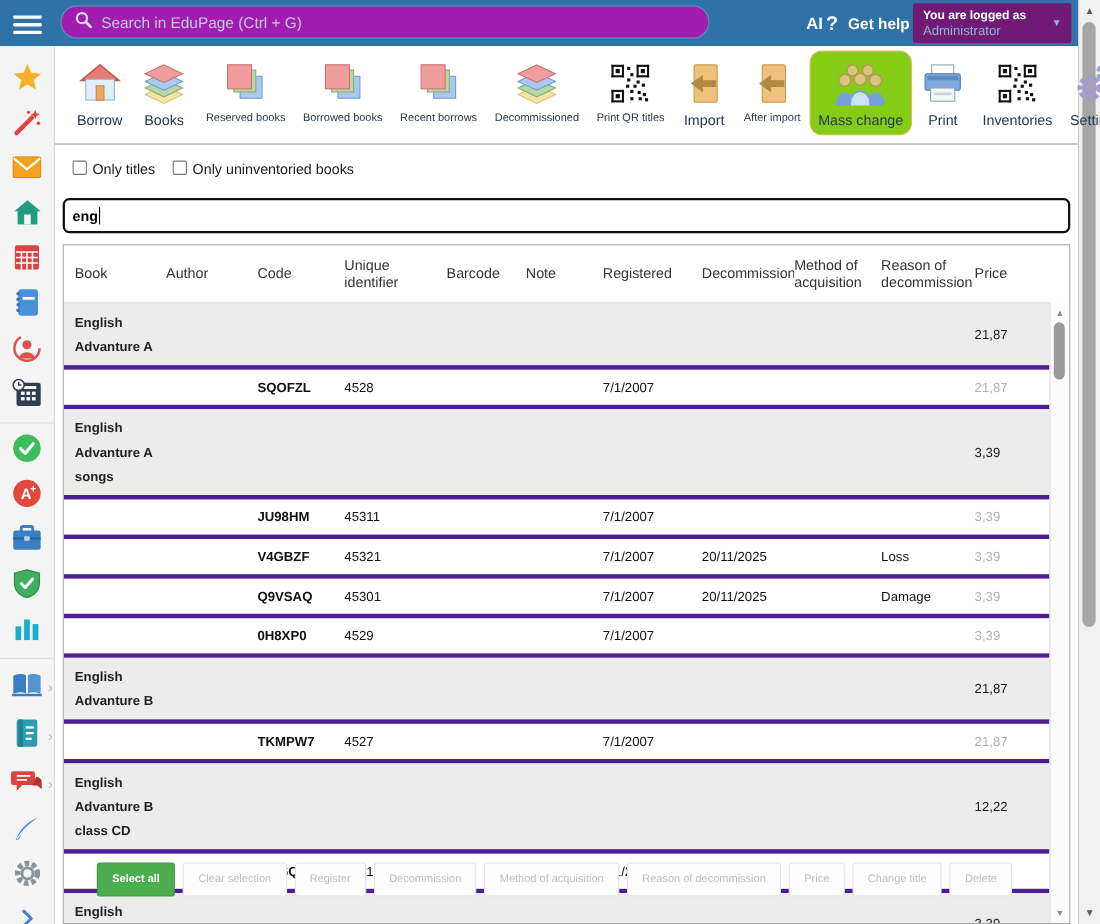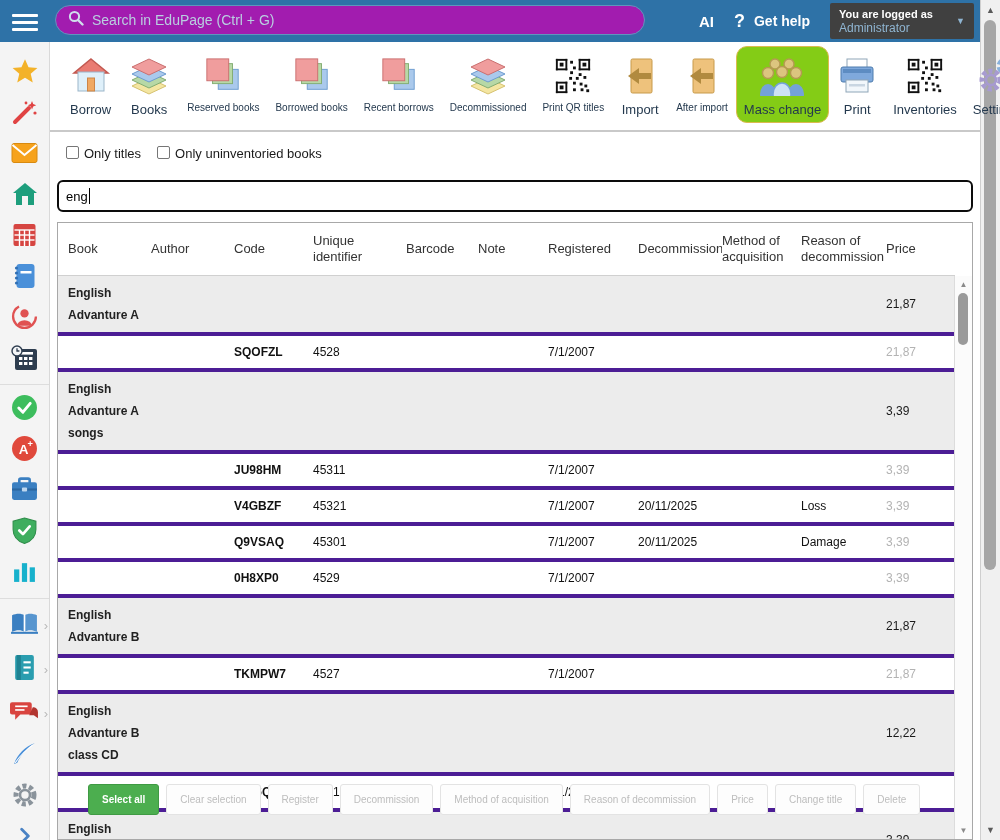--- a/index.html
+++ b/index.html
@@ -6,26 +6,26 @@
   body{width:1000px;height:840px;position:relative;overflow:hidden;background:#fff;
        font-family:"Liberation Sans",sans-serif;
        --cols:83px 83px 79px 93px 72px 70px 90px 84px 79px 85px minmax(0,1fr);}
   
   .topbar{position:absolute;left:0;top:0;width:980px;height:42px;background:#2e72a7;}
   .hamburger{position:absolute;left:12px;top:10px;width:26px;cursor:pointer;}
   .hamburger span{display:block;height:3px;background:#fff;margin:4px 0;border-radius:1px;}
   .search-pill{position:absolute;left:55px;top:5px;width:590px;height:30px;background:#a21caf;
                border:1px solid #5f95bd;border-radius:16px;display:flex;align-items:center;padding-left:12px;box-sizing:border-box;}
   .search-pill .ph{color:#b9cfe0;font-size:14px;margin-left:8px;}
-  .tb-right{position:absolute;right:6px;top:0;height:42px;display:flex;align-items:center;gap:20px;color:#fff;}
+  .tb-right{position:absolute;right:6px;top:0;height:42px;display:flex;align-items:center;gap:3px;color:#fff;}
   .ai{font-weight:bold;font-size:15px;}
   .helpwrap{display:flex;align-items:center;gap:9px;}
   .qmark{font-weight:bold;font-size:18px;}
   .gethelp{font-weight:bold;font-size:14px;}
-  .logged{width:144px;height:36px;background:#404040;border-radius:2px;display:flex;align-items:center;
+  .logged{width:144px;height:36px;background:#701a75;border-radius:2px;display:flex;align-items:center;
           justify-content:space-between;padding:0 9px;box-sizing:border-box;cursor:pointer;}
   .logged .l1{font-size:11px;font-weight:bold;color:#fff;line-height:14px;}
   .logged .l2{font-size:12px;color:#8fb5d2;line-height:14px;}
   .logged .chev{color:#8fb5d2;font-size:9px;}
   
   .page-scrollbar{position:absolute;right:0;top:0;width:20px;height:840px;background:#f0f0f0;
                   border-left:1px solid #cfcfcf;box-sizing:border-box;}
   .ps-arrow{position:absolute;left:0;width:100%;text-align:center;font-size:9px;color:#5a5a5a;}
   .ps-up{top:5px}.ps-down{bottom:5px}
   .ps-thumb{position:absolute;left:3px;width:12px;top:20px;height:550px;background:#a6a6a6;border-radius:6px;}
@@ -46,21 +46,21 @@
   .tb-icon{height:46px;display:flex;align-items:center;}
   .tb-label{font-size:13px;color:#24394e;margin-top:3px;white-space:nowrap;}
   .tb-label.small{font-size:10px;}
   
   .content{position:absolute;left:50px;top:132px;width:930px;height:708px;background:#fff;}
   .filters{position:absolute;left:16px;top:14px;display:flex;gap:16px;align-items:center;}
   .filter{display:flex;gap:5px;cursor:pointer;}
   .checkbox{width:13px;height:13px;border:1px solid #767676;border-radius:2px;background:#fff;box-sizing:border-box;}
   .filter-label{font-size:13px;color:#1a1a1a;}
   .search-box{position:absolute;left:7px;top:48px;width:916px;height:32px;border:2px solid #0c0c0c;border-radius:6px;
-              box-sizing:border-box;display:flex;align-items:center;padding-left:7px;font-size:13px;color:#000;}
+              box-sizing:border-box;display:flex;align-items:center;padding-left:7px;font-size:13px;color:#000;font-weight:bold;}
   .caret{width:1px;height:16px;background:#000;margin-left:1px;}
   
   .table-wrap{position:absolute;left:7px;top:90px;width:916px;height:618px;border:1px solid #a8a8a8;
               box-sizing:border-box;overflow:hidden;background:#fff;}
   .thead{display:grid;grid-template-columns:var(--cols);height:53px;align-items:center;padding-left:10px;
          border-bottom:1px solid #d0d0d0;box-sizing:border-box;margin-right:17px;}
   .th{font-size:13px;color:#333;overflow:hidden;line-height:16px;padding-right:8px;max-height:48px;cursor:pointer;}
   .tbody{position:absolute;left:0;top:53px;right:17px;bottom:0;overflow:hidden;}
   .row{display:grid;grid-template-columns:var(--cols);padding-left:10px;border-bottom:4px solid #4c1d95;box-sizing:border-box;}
   .row.title{background:#ececec;padding-top:6px;padding-bottom:6px;cursor:pointer;}

